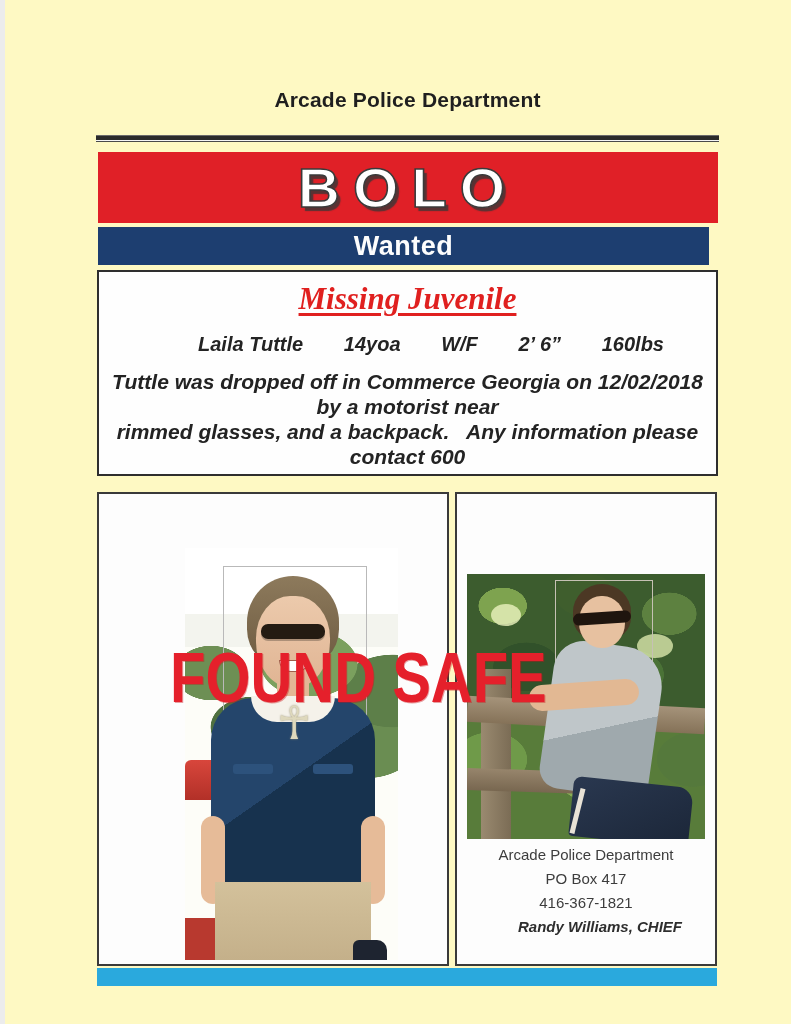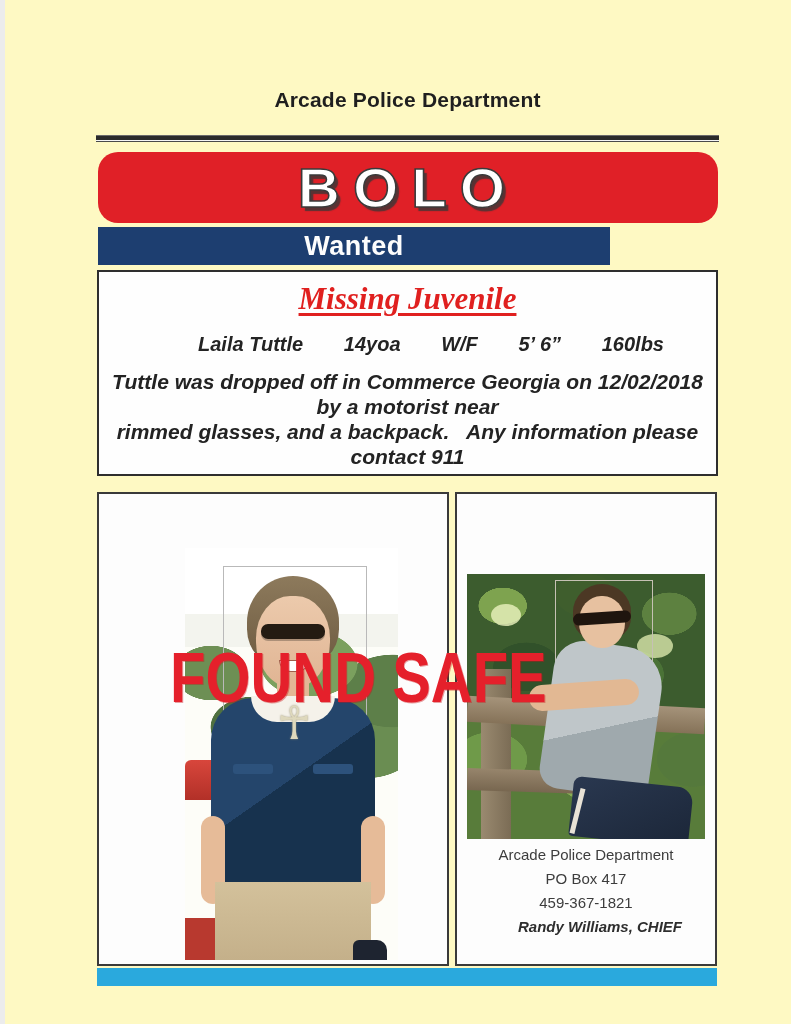--- a/index.html
+++ b/index.html
@@ -24,21 +24,21 @@
     position:absolute;left:98px;top:152px;width:620px;height:71px;
     display:flex;align-items:center;justify-content:center;
   }
   .bolo-text{
     font-size:54px;font-weight:900;color:#ffffff;letter-spacing:12px;line-height:1;
     -webkit-text-stroke:1.5px #3a3a3a;
     text-shadow:3px 4px 1px rgba(55,55,55,.8);
     transform:scale(1.08,1.02);
   }
   .banner-blue{
-    position:absolute;left:98px;top:227px;width:512px;height:38px;
+    position:absolute;left:98px;top:227px;width:611px;height:38px;
     display:flex;align-items:center;justify-content:center;
   }
   .wanted-text{font-size:27px;font-weight:bold;color:#fdfdfd;letter-spacing:.5px;}
 
   
   .info-box{
     position:absolute;left:97px;top:270px;width:617px;height:202px;
     border:2px solid #2e2e2e;background:#fefefe;
   }
   .mj-heading{
@@ -143,40 +143,40 @@
 <body>
 
 <div class="page">
 
   <div class="scan-edge"></div>
 
   <h1 class="dept-title">Arcade Police Department</h1>
 
   <div class="rule"></div>
 
-  <div class="banner-red" style="background:#e02027;border-radius:20px;">
+  <div class="banner-red" style="background:#e02027;">
     <span class="bolo-text">BOLO</span>
   </div>
 
   <div class="banner-blue" style="background:#1d3e70;">
     <span class="wanted-text">Wanted</span>
   </div>
 
   <div class="info-box">
     <div class="mj-heading">Missing Juvenile</div>
     <div class="details-row">
       <span>Laila Tuttle</span>
       <span>14yoa</span>
       <span>W/F</span>
-      <span>5’ 6”</span>
+      <span>2’ 6”</span>
       <span>160lbs</span>
     </div>
     <p class="desc">
       <span>Tuttle was dropped off in Commerce Georgia on 12/02/2018 by a motorist near</span>
-      <span>rimmed glasses, and a backpack.   Any information please contact 911</span>
+      <span>rimmed glasses, and a backpack.   Any information please contact 600</span>
     </p>
   </div>
 
   <div class="photo-box box-left">
     <div class="photoL">
       <div class="pl-trees"></div>
       <div class="pl-car"></div>
       <div class="pl-car2"></div>
       <div class="pl-facebox"></div>
       <div class="pl-hair"></div>
@@ -208,21 +208,21 @@
       <div class="pr-arms"></div>
       <div class="pr-hair"></div>
       <div class="pr-face"></div>
       <div class="pr-shades"></div>
       <div class="pr-skirt"></div>
       <div class="pr-lace"></div>
     </div>
     <div class="contact">
       <div>Arcade Police Department</div>
       <div>PO Box 417</div>
-      <div>459-367-1821</div>
+      <div>416-367-1821</div>
       <div class="chief">Randy Williams, CHIEF</div>
     </div>
   </div>
 
   <div class="found-safe">FOUND SAFE</div>
 
   <div class="cyan-bar" style="background:#2aa9dd;"></div>
 
 </div>
 

